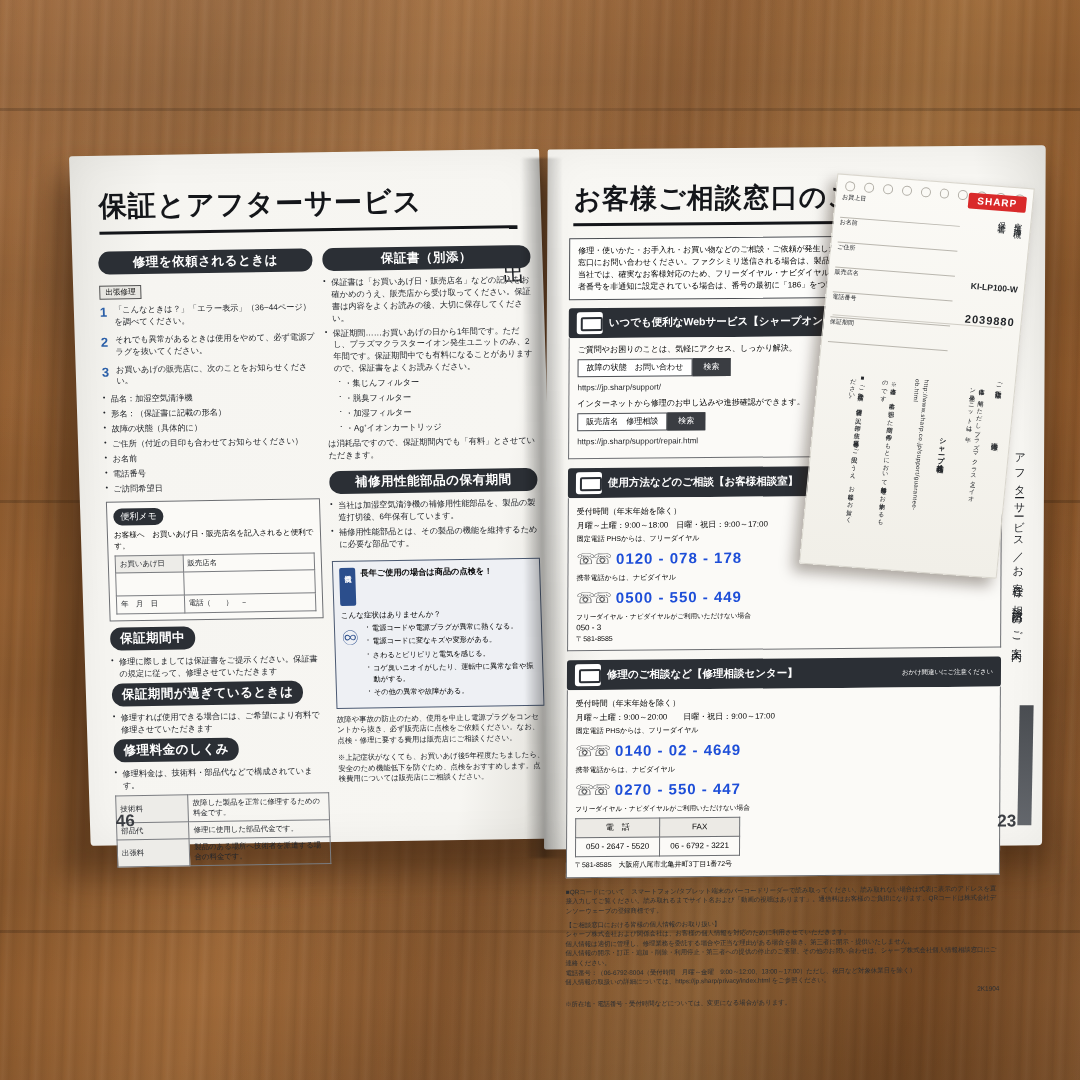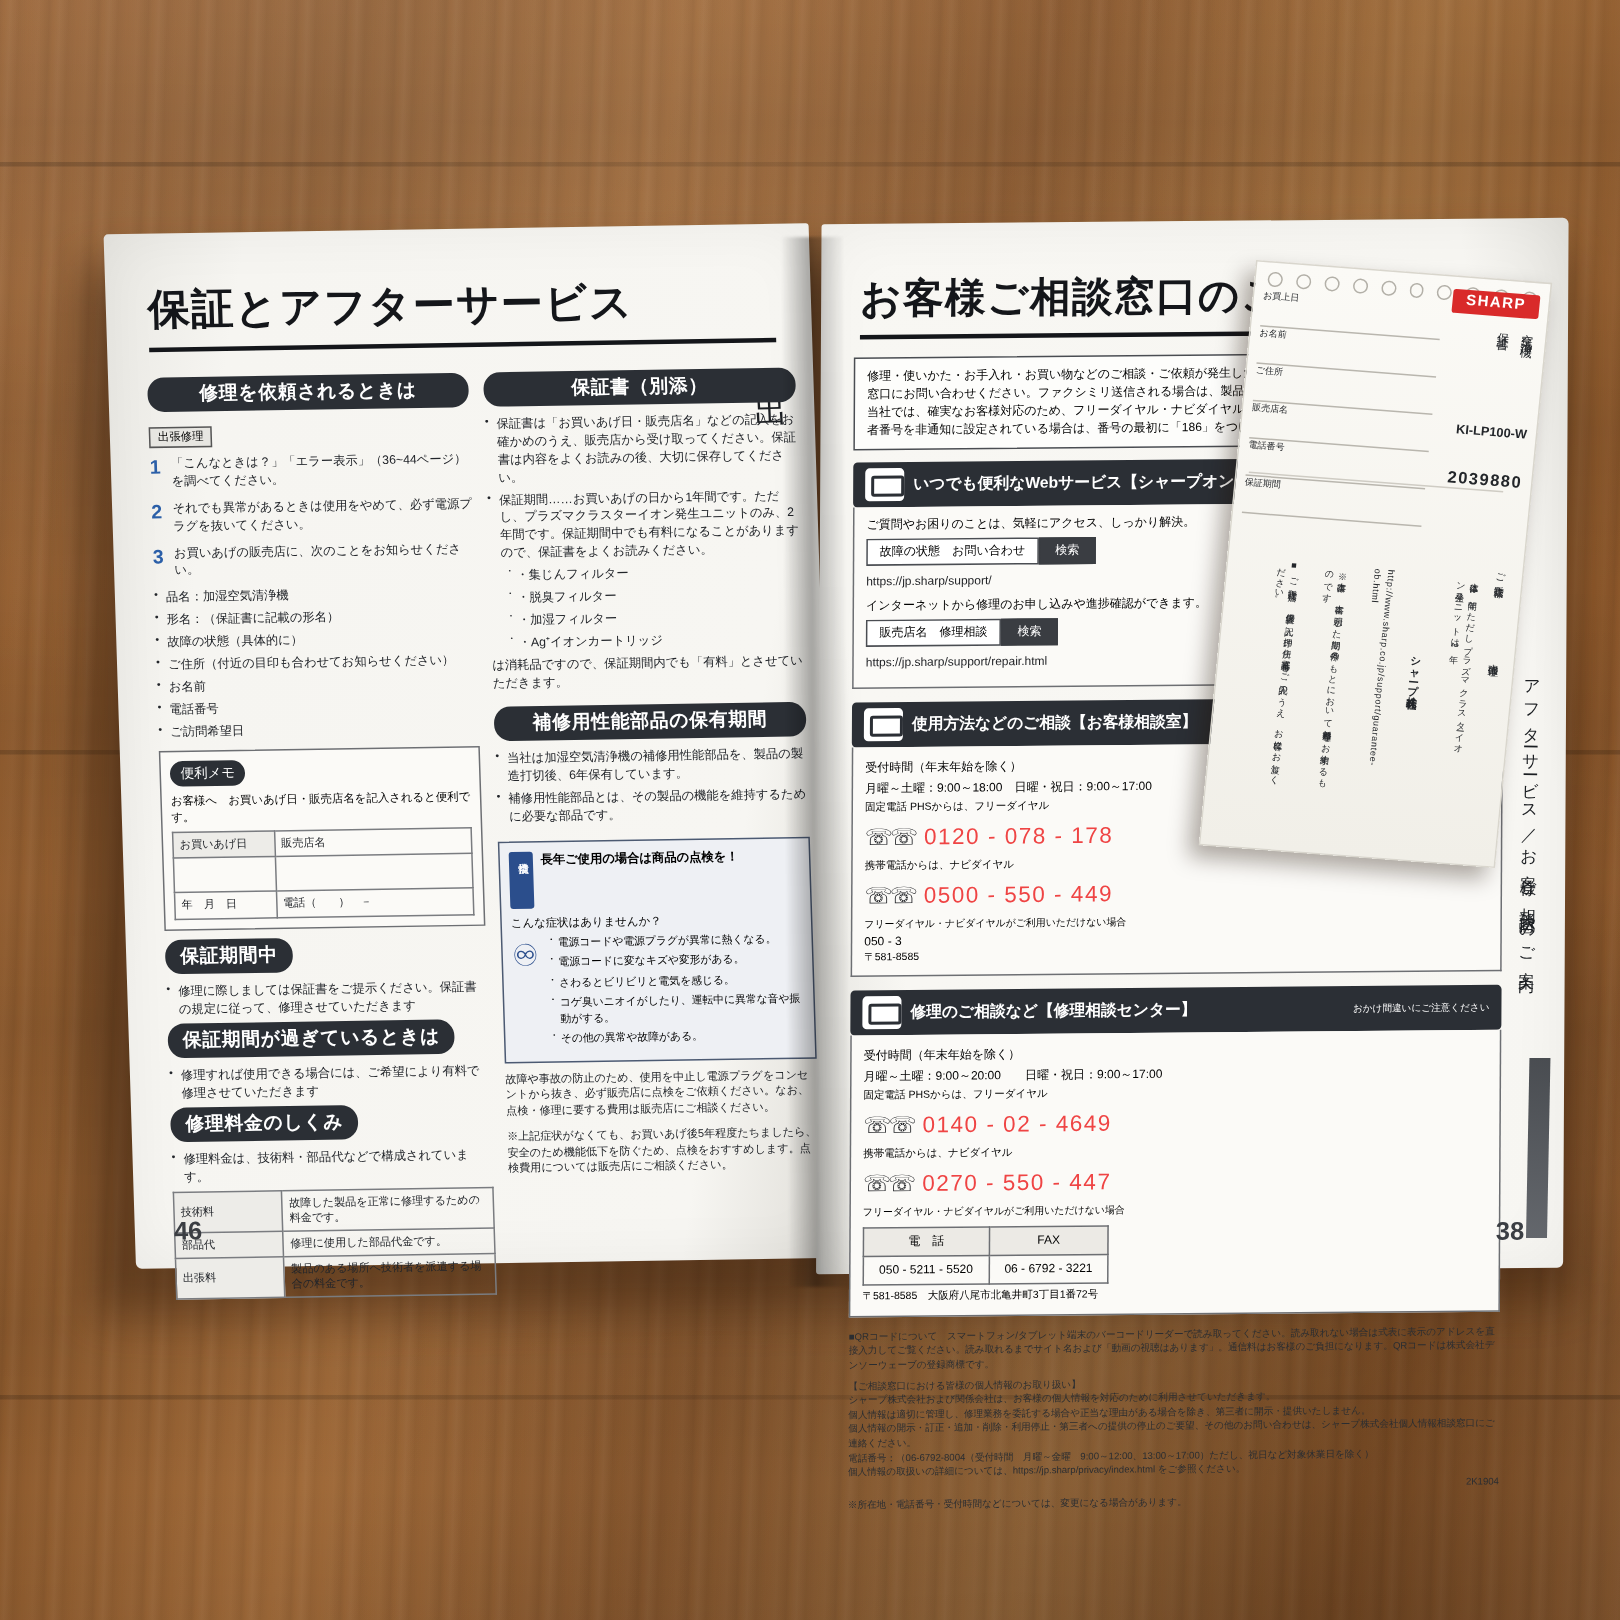--- a/index.html
+++ b/index.html
@@ -126,21 +126,21 @@
   .r-icon:before{
     content:"";position:absolute;left:4px;top:5px;width:18px;height:10px;border:2px solid #2b2f35;border-radius:2px;
   }
   .r-body{border:1px solid #6d6f73;border-top:none;padding:6px 8px;font-size:8px;line-height:1.5;background:#fbfaf7;}
   .kw{display:inline-flex;align-items:center;gap:0;margin:3px 0;}
   .kw .lbl{border:1px solid #4a4d52;background:#fff;font-size:8px;padding:2px 8px;}
   .kw .btn{background:#3a3d42;color:#fff;font-size:8px;padding:2px 10px;border:1px solid #3a3d42;}
   .url{font-size:8px;color:#1d1f23;margin:2px 0 4px 0;}
   .free{display:flex;align-items:center;gap:6px;margin:3px 0;}
   .free .glyph{font-size:15px;letter-spacing:-2px;color:#16181c;}
-  .free .no{font-size:15px;font-weight:normal;letter-spacing:1px;color:#ef4444;}
+  .free .no{font-size:15px;font-weight:bold;letter-spacing:1px;color:#1d4ed8;}
   .hours{font-size:8px;margin:2px 0;}
   table.tel{border-collapse:collapse;font-size:8px;margin-top:4px;}
   table.tel td,table.tel th{border:1px solid #6d6f73;padding:3px 10px;font-weight:normal;}
   table.tel th{background:#eceae5;text-align:center;}
   .fine{font-size:6.4px;line-height:1.5;color:#2a2d31;margin-top:6px;}
 
   
   .card{
     position:absolute;left:818px;top:180px;width:196px;height:390px;
     background:linear-gradient(180deg,#fbfaf6,#f1efe8);
@@ -393,42 +393,42 @@
               <span class="no">0270 - 550 - 447</span>
             </div>
             <div style="font-size:6.6px;margin-top:3px">フリーダイヤル・ナビダイヤルがご利用いただけない場合</div>
             <table class="tel">
               <tbody>
                   <tr>
                 <th>電　話</th>
                 <th>FAX</th>
               </tr>
               <tr>
-                <td>050 - 5211 - 5520</td>
+                <td>050 - 2647 - 5520</td>
                 <td>06 - 6792 - 3221</td>
               </tr>
             </tbody>
               </table>
             <div style="font-size:7px;margin-top:3px">〒581-8585　大阪府八尾市北亀井町3丁目1番72号</div>
           </div>
         </div>
 
         <div class="fine">
           <div>■QRコードについて　スマートフォン/タブレット端末のバーコードリーダーで読み取ってください。読み取れない場合は式表に表示のアドレスを直接入力してご覧ください。読み取れるまでサイト名および「動画の視聴はあります」。通信料はお客様のご負担になります。QRコードは株式会社デンソーウェーブの登録商標です。</div>
           <div style="margin-top:4px">【ご相談窓口における皆様の個人情報のお取り扱い】</div>
           <div>シャープ株式会社および関係会社は、お客様の個人情報を対応のために利用させていただきます。</div>
           <div>個人情報は適切に管理し、修理業務を委託する場合や正当な理由がある場合を除き、第三者に開示・提供いたしません。</div>
           <div>個人情報の開示・訂正・追加・削除・利用停止・第三者への提供の停止のご要望、その他のお問い合わせは、シャープ株式会社個人情報相談窓口にご連絡ください。</div>
           <div>電話番号：（06-6792-8004（受付時間　月曜～金曜　9:00～12:00、13:00～17:00）ただし、祝日など対象休業日を除く）</div>
           <div>個人情報の取扱いの詳細については、https://jp.sharp/privacy/index.html をご参照ください。</div>
           <div style="text-align:right">2K1904</div>
           <div style="margin-top:3px">※所在地・電話番号・受付時間などについては、変更になる場合があります。</div>
         </div>
 
-        <div class="pagenum r">38</div>
+        <div class="pagenum r">23</div>
       </div>
 
       <div class="vtab">アフターサービス／お客様ご相談窓口のご案内</div>
       <div class="sidebarblock"></div>
     </div>
 
     <div class="gutter"></div>
   </div>
 
   <div class="card">

